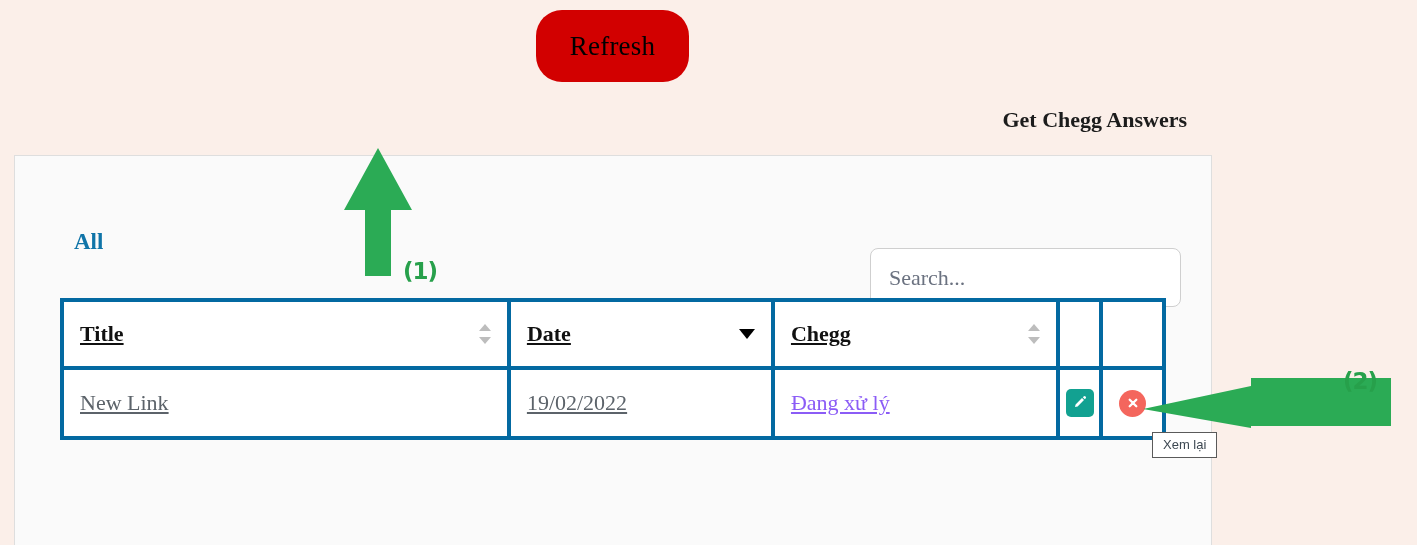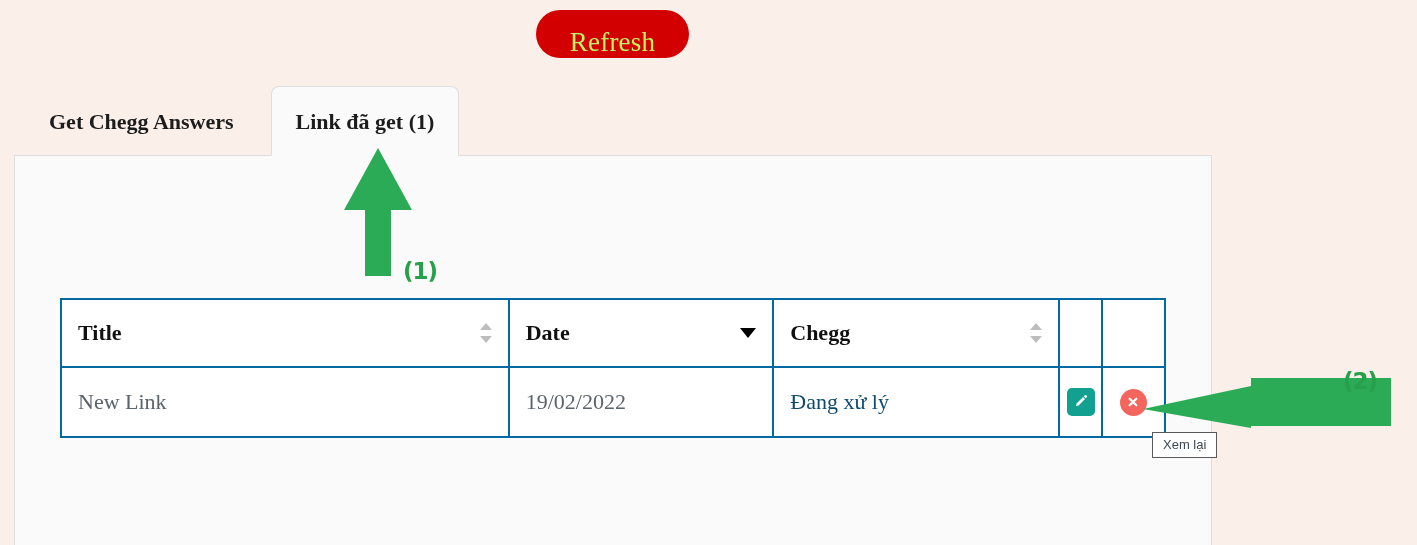--- a/index.html
+++ b/index.html
@@ -19,41 +19,42 @@
   .refresh-wrap {
     position: absolute;
     left: 0;
     top: 10px;
     width: 1225px;
     display: flex;
     justify-content: center;
   }
   .refresh-btn {
     background: #d20000;
-    color: #bef264;
+    color: #000000;
     border: none;
     border-radius: 26px;
     padding: 0 34px;
-    height: 48px;
+    height: 72px;
     font-size: 27px;
     font-family: "Liberation Serif", "DejaVu Serif", serif;
     cursor: pointer;
     letter-spacing: 0.2px;
     line-height: 64px;
   }
 
   
   .tabs {
     position: absolute;
     left: 14px;
     top: 84px;
     width: 1198px;
     height: 72px;
     display: flex;
     align-items: flex-end;
+    flex-direction: column;
   }
   .tab {
     font-size: 22px;
     font-weight: bold;
     color: #1c1c1c;
     padding: 0 24px;
     height: 70px;
     line-height: 70px;
     cursor: pointer;
     box-sizing: border-box;
@@ -132,43 +133,44 @@
   .tbl {
     position: absolute;
     left: 45px;
     top: 142px;
     width: 1106px;
     border-collapse: collapse;
     background: #ffffff;
     table-layout: fixed;
   }
   .tbl th, .tbl td {
-    border: 2px solid #0369a1;
+    border: 4px solid #0369a1;
     text-align: left;
     vertical-align: middle;
     box-sizing: border-box;
+    text-decoration: underline;
   }
   .tbl th {
     height: 68px;
     font-size: 22px;
     font-weight: bold;
     color: #111111;
     padding: 0 16px;
     position: relative;
     cursor: pointer;
     font-family: "Liberation Serif", "DejaVu Serif", serif;
   }
   .tbl td {
     height: 70px;
     font-size: 22px;
     color: #5c636a;
     padding: 0 16px;
     font-family: "Liberation Serif", "DejaVu Serif", serif;
   }
-  td.status-cell { color: #0c4a6e; }
+  td.status-cell { color: #8b5cf6; }
   .col-title  { width: 440px; }
   .col-date   { width: 260px; }
   .col-status { width: 281px; }
   .col-edit   { width: 42px; }
   .col-del    { width: 62px; }
   td.act { padding: 0; text-align: center; }
 
   .sort-both {
     position: absolute;
     right: 16px;
@@ -253,25 +255,28 @@
 </style>
 </head>
 <body>
 
 <div class="refresh-wrap">
   <button class="refresh-btn">Refresh</button>
 </div>
 
 <div class="tabs">
   <div class="tab inactive">Get Chegg Answers</div>
-  <div class="tab active">Link đã get (1)</div>
 </div>
 
 <div class="card">
 
+  <div class="filter-row">
+    <a class="filter-all" href="#">All</a>
+    <input class="search-input" type="text" placeholder="Search..." style="">
+  </div>
 
   <table class="tbl">
     <thead>
       <tr>
         <th class="col-title">
           <span>Title</span>
           <span class="sort-both">
               <span class="up"></span>
               <span class="down"></span>
             </span>

